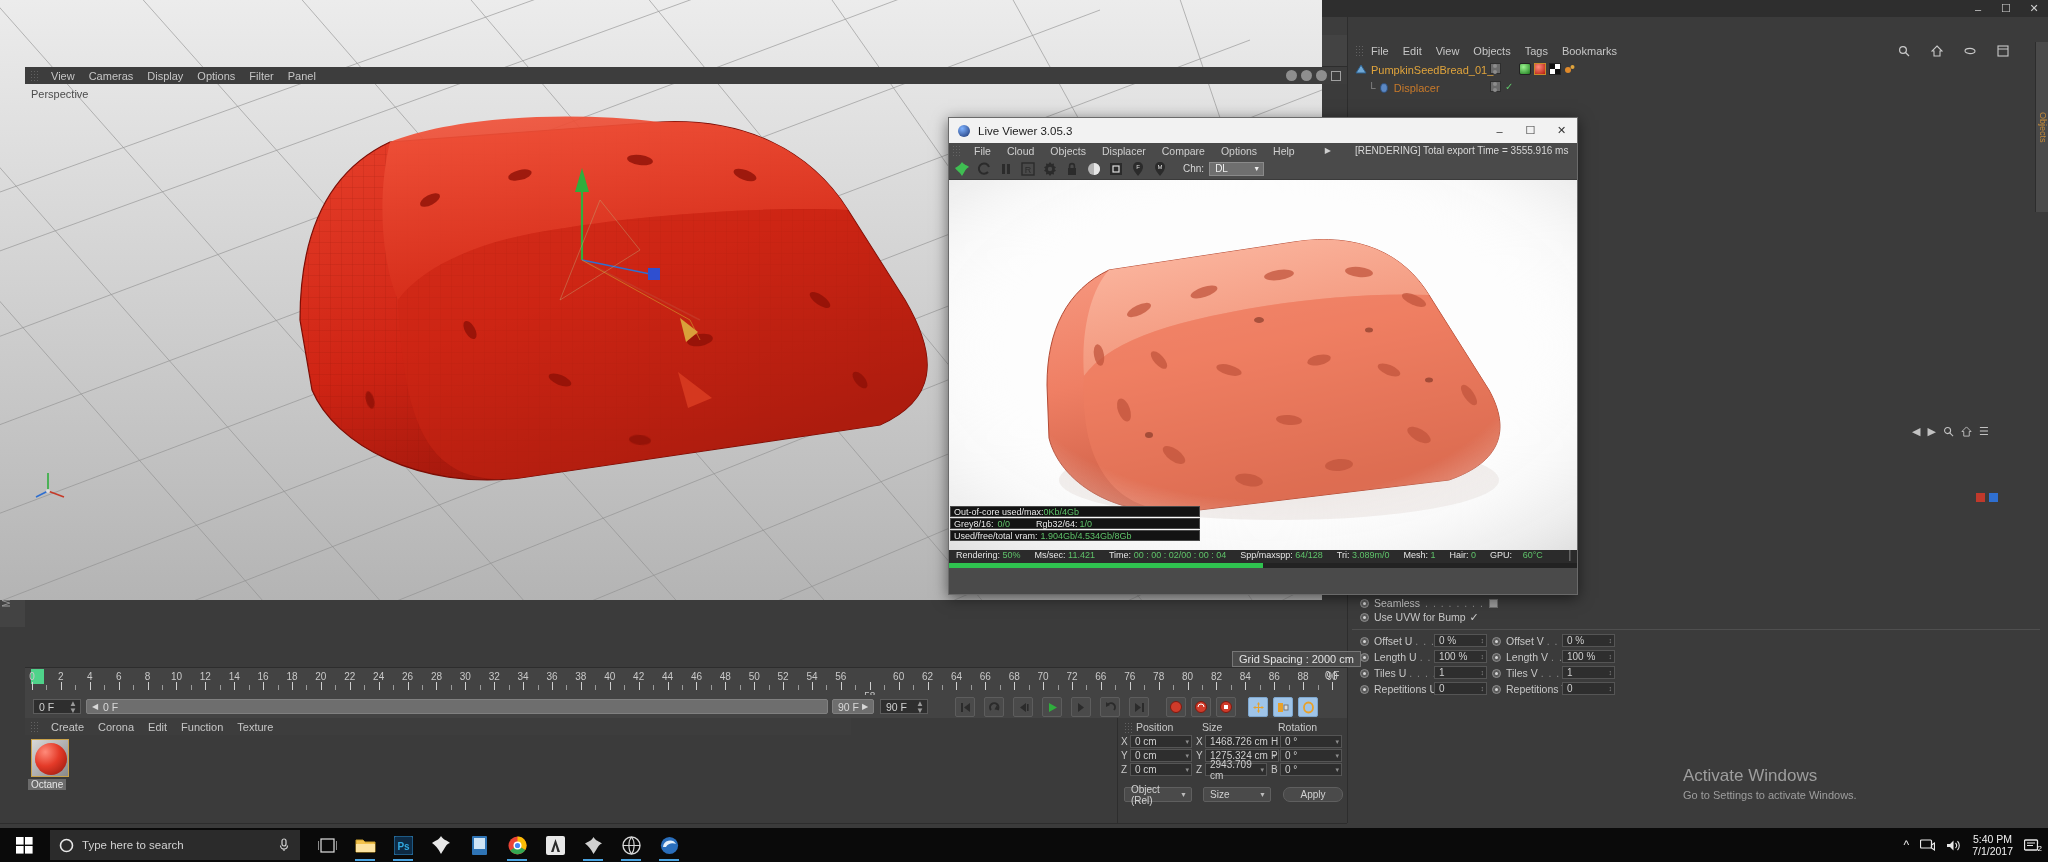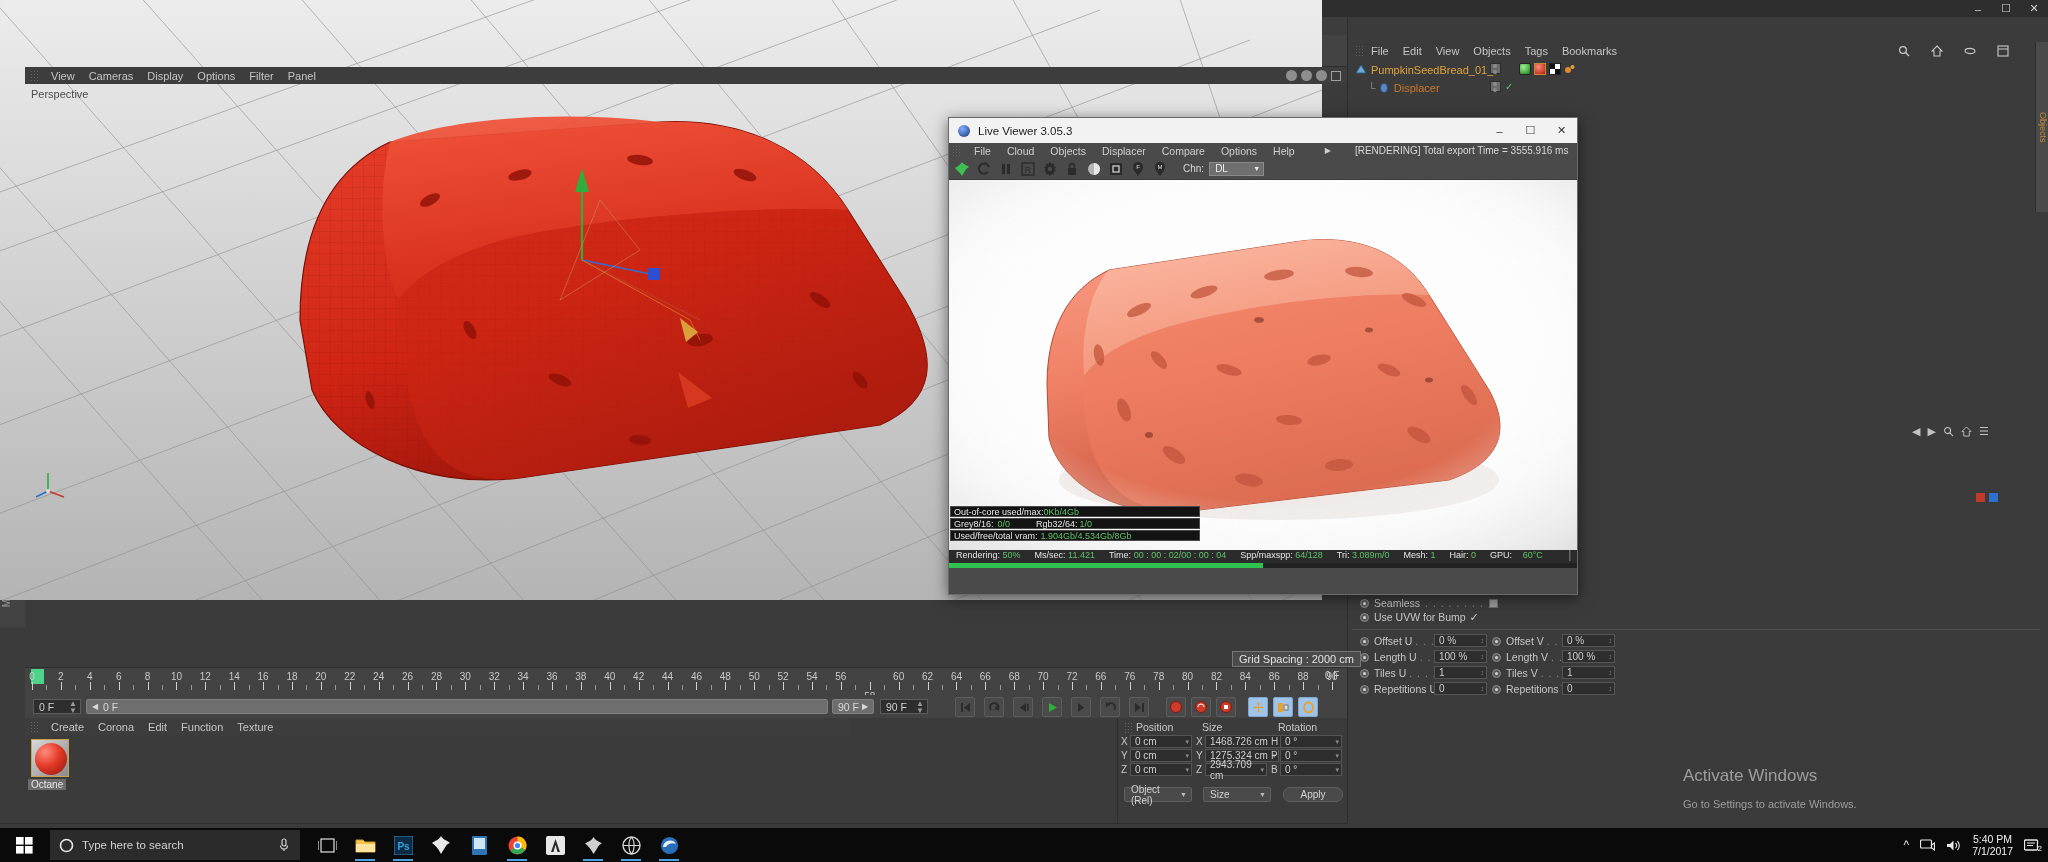--- a/index.html
+++ b/index.html
@@ -147,21 +147,21 @@
   .chkmark { color:#cfcfcf; font-size:11px; line-height:10px; }
   .afield { position:absolute; height:13px; background:#2e2e2e; border:1px solid #555;
      color:#cfcfcf; font-size:10px; display:flex; align-items:center; padding-left:4px; }
   .afield .spin { margin-left:auto; margin-right:2px; color:#8e8e8e; font-size:7px; }
   .hr-line { position:absolute; height:1px; background:#4f4f4f; }
   #blue-strip { position:absolute; left:1352px; top:589px; width:190px; height:2px; background:#3f7fbf; }
 
   
   #watermark { position:absolute; left:1683px; top:766px; width:300px; text-align:left; }
   #watermark .w1 { color:#9e9e9e; font-size:17px; }
-  #watermark .w2 { color:#9e9e9e; font-size:11px; margin-top:12px; }
+  #watermark .w2 { color:#9e9e9e; font-size:11px; margin-top:3px; }
 
   
   #lv { position:absolute; left:948px; top:117px; width:630px; height:478px;
      background:#4a4a4a; border:1px solid #6a6a6a; box-shadow:0 3px 14px rgba(0,0,0,.55); }
   #lv-title { height:25px; background:#f2f2f2; display:flex; align-items:center; }
   #lv-title .ic { width:12px; height:12px; border-radius:50%; margin:0 8px 0 9px;
      background:radial-gradient(circle at 35% 30%, #7fb2ff, #17306e); }
   #lv-title .t { color:#1b1b1b; font-size:11.5px; }
   #lv-title .wbtns { margin-left:auto; display:flex; }
   #lv-title .wbtns div { width:31px; height:25px; display:flex; align-items:center;

